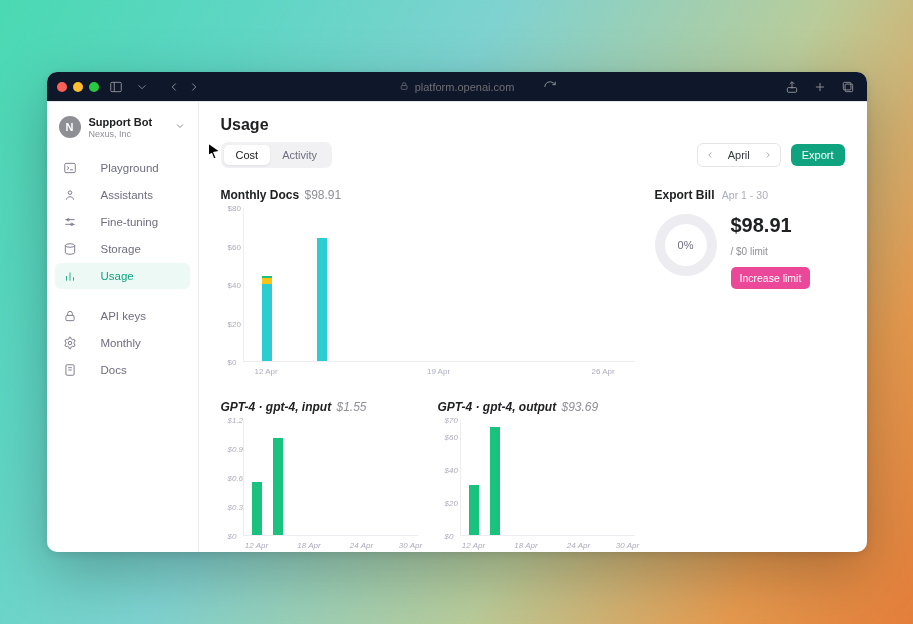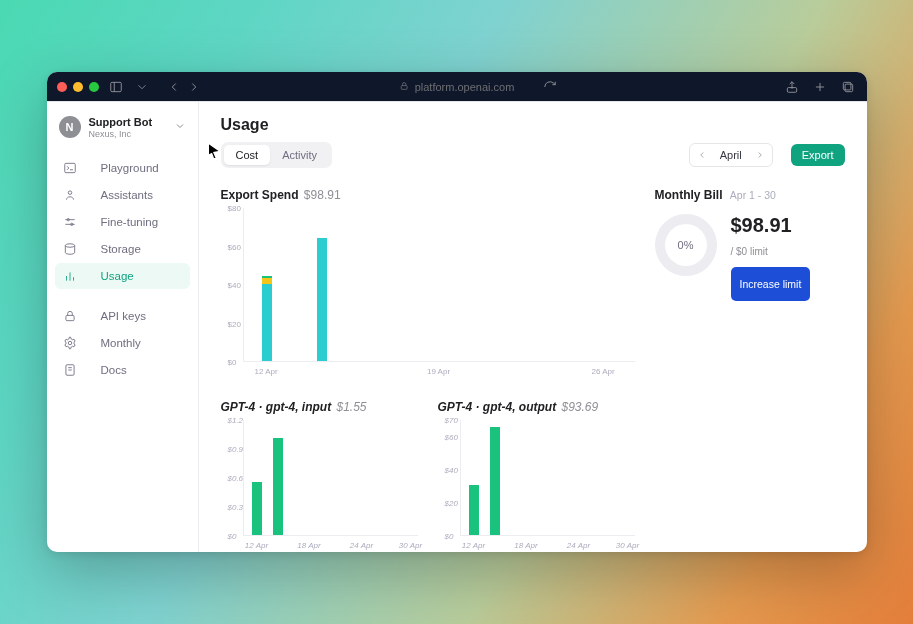--- a/index.html
+++ b/index.html
@@ -52,21 +52,21 @@
     display: flex; align-items: center; gap: 24px; padding: 6px 8px;
     border-radius: 6px; color: #6e6e80; font-size: 11.5px; cursor: pointer;
   }
   .nav-item.active { background: #ecf9f4; color: #10a37f; font-weight: 500; }
   .nav-item .ic { width: 14px; height: 14px; display: inline-flex; align-items: center; justify-content: center; }
   .nav-item .ic svg { width: 14px; height: 14px; stroke: currentColor; fill: none; stroke-width: 1.5; }
 
   
   .main { flex: 1; overflow: auto; padding: 14px 22px 20px; }
   .main h1 { font-size: 16px; font-weight: 600; margin-bottom: 8px; }
-  .tabrow { display: flex; align-items: center; gap: 18px; justify-content: space-between; }
+  .tabrow { display: flex; align-items: center; gap: 10px; justify-content: space-between; }
   .tabs {
     display: inline-flex; background: #f1f1f3; border-radius: 7px; padding: 3px; position: relative;
   }
   .tab {
     padding: 4px 12px; font-size: 11px; border-radius: 5px; color: #6e6e80; cursor: pointer;
   }
   .tab.active { background: #fff; color: #202123; box-shadow: 0 1px 2px rgba(0,0,0,.08); }
   .spacer { flex: 1; }
   .month-picker {
     display: flex; align-items: center; border: 1px solid #e5e5e7; border-radius: 6px;
@@ -124,22 +124,22 @@
     background: #ececf1;
     display: flex; align-items: center; justify-content: center;
   }
   .donut::after {
     content: ""; position: absolute; inset: 10px; background: #fff; border-radius: 50%;
   }
   .donut-label { position: relative; z-index: 1; font-size: 11px; color: #6e6e80; }
   .bill-amt { font-size: 20px; font-weight: 700; }
   .bill-sub { font-size: 10px; color: #8e8e95; margin-top: 9px; }
   .inc-btn {
-    margin-top: 10px; background: #1d4ed8; color: #fff; border: none;
-    border-radius: 5px; padding: 11px 9px; font-size: 10.5px; font-weight: 500; cursor: pointer;
+    margin-top: 10px; background: #ec4899; color: #fff; border: none;
+    border-radius: 5px; padding: 5px 9px; font-size: 10.5px; font-weight: 500; cursor: pointer;
   }
 </style>
 </head>
 <body>
 
 <div class="window">
 
   <div class="titlebar">
     <div class="traffic">
       <div class="dot red"></div>
@@ -325,21 +325,21 @@
               </svg>
             </span>
         </div>
         <button class="export-btn">Export</button>
       </div>
 
       <div class="content">
         <div class="charts">
 
           <div class="ch-title">
-            <span>Export Spend</span>
+            <span>Monthly Docs</span>
             <span class="amt">$98.91</span>
           </div>
           <div class="chart big">
             <div class="y-ticks">
               <span class="y-tick" style="bottom:100%">$80</span>
               <span class="y-tick" style="bottom:75%">$60</span>
               <span class="y-tick" style="bottom:50%">$40</span>
               <span class="y-tick" style="bottom:25%">$20</span>
               <span class="y-tick" style="bottom:0%">$0</span>
             </div>
@@ -420,21 +420,21 @@
                   <span class="x-tick" style="left:68%">24 Apr</span>
                   <span class="x-tick" style="left:96%">30 Apr</span>
                 </div>
               </div>
             </div>
           </div>
         </div>
 
         <div class="bill">
           <div class="bill-title">
-            <span>Monthly Bill</span>
+            <span>Export Bill</span>
             <span class="range">Apr 1 - 30</span>
           </div>
           <div class="bill-body">
             <div class="donut">
               <span class="donut-label">0%</span>
             </div>
             <div>
               <div class="bill-amt">$98.91</div>
               <div class="bill-sub">/ $0 limit</div>
               <button class="inc-btn">Increase limit</button>

